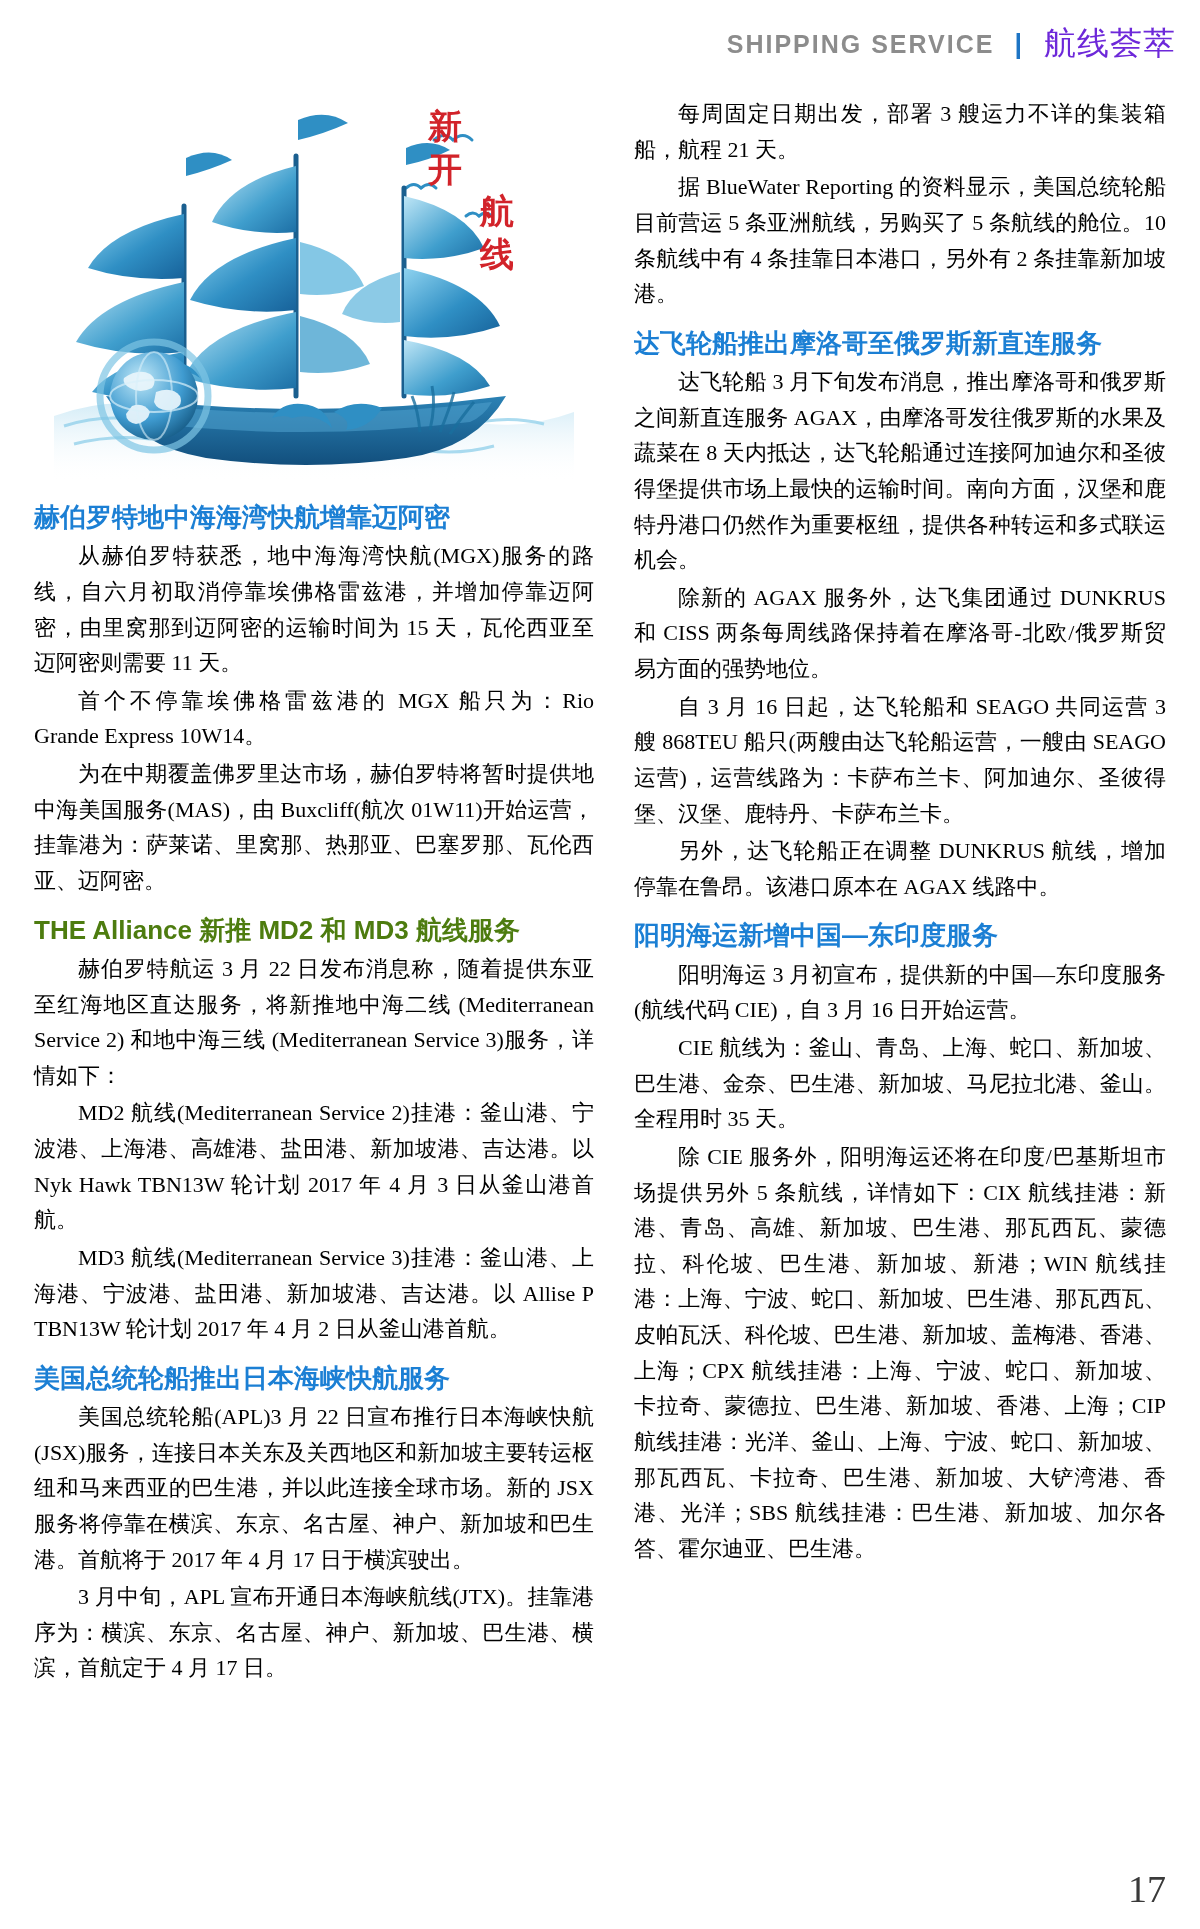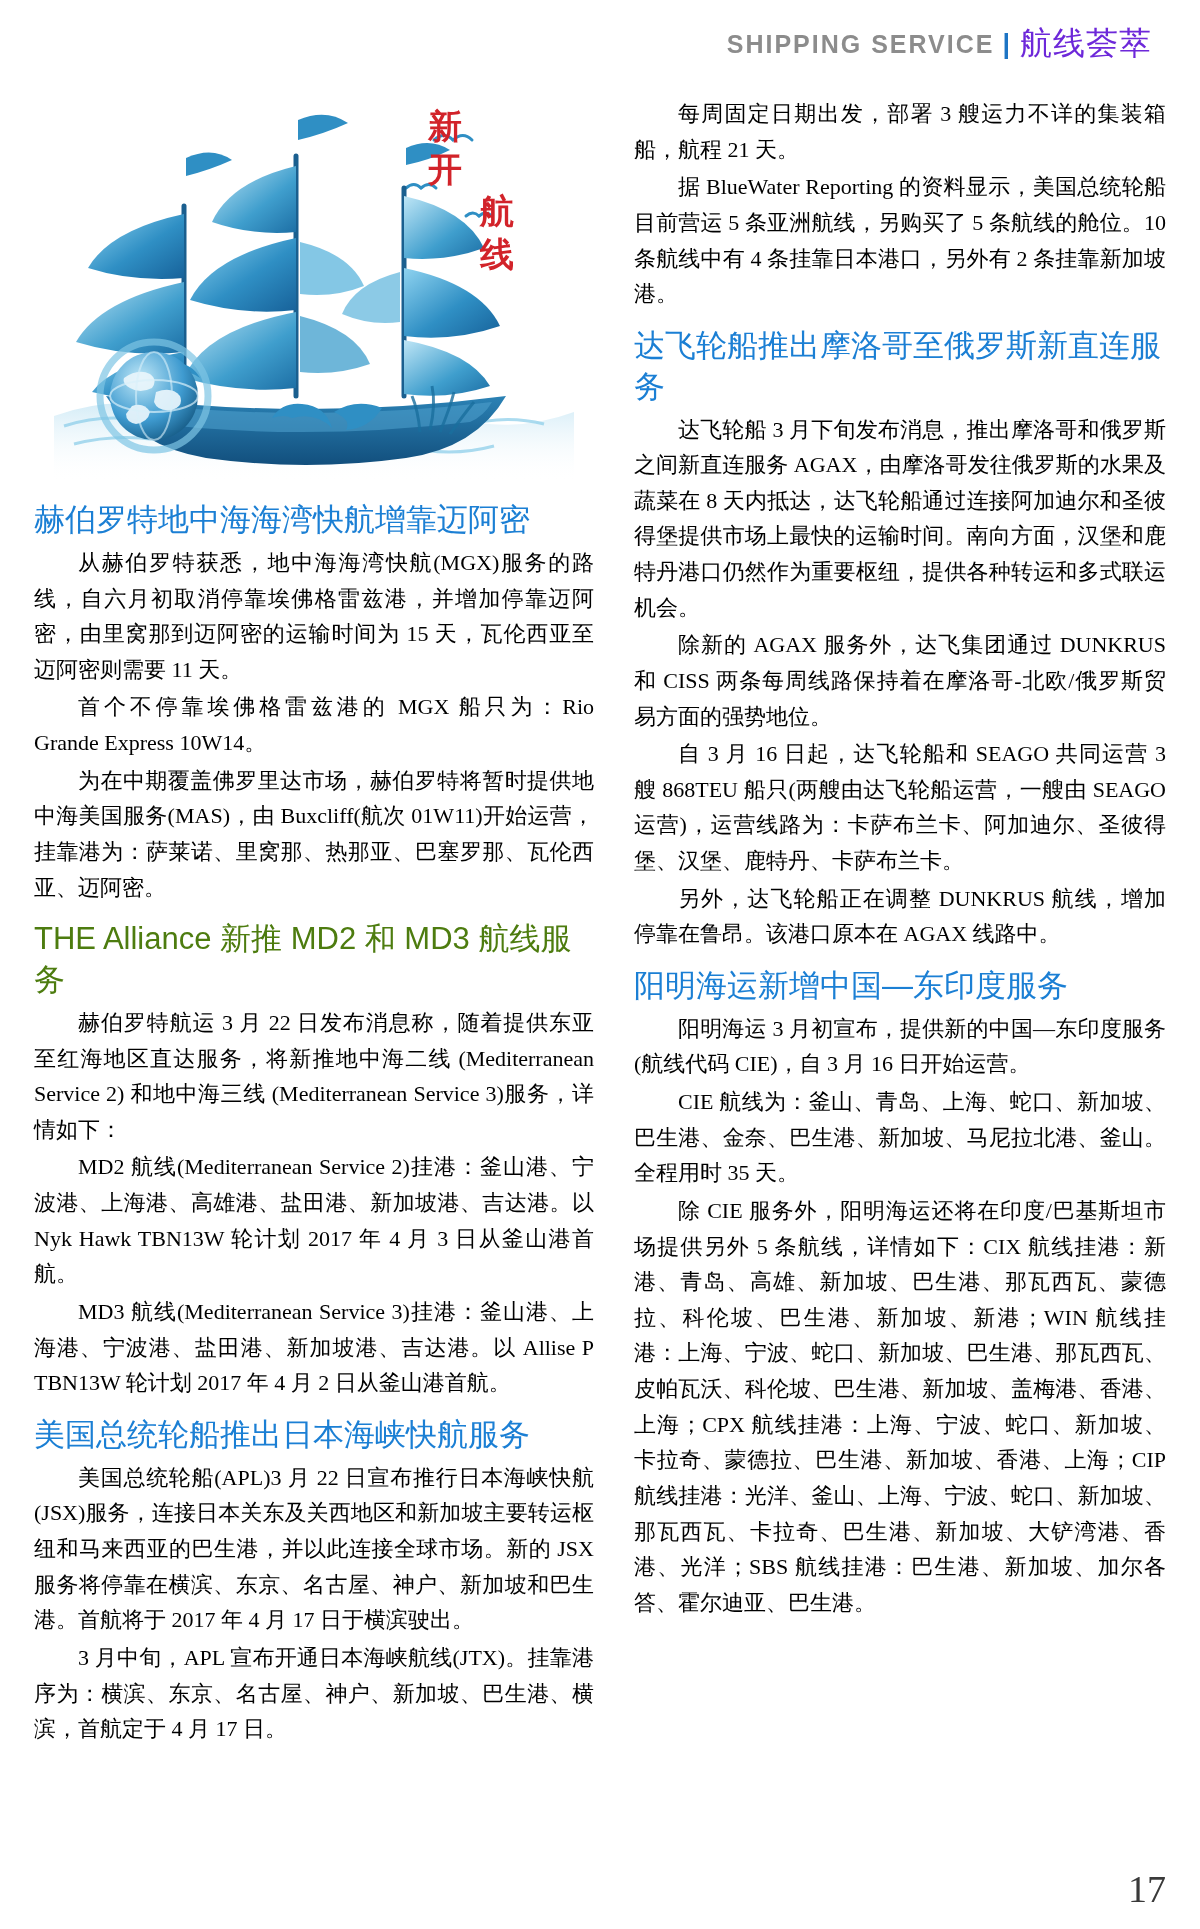--- a/index.html
+++ b/index.html
@@ -14,21 +14,22 @@
   }
 
   
   .page-header {
     position: absolute;
     top: 0; left: 0; right: 0;
     height: 88px;
     display: flex;
     align-items: center;
     justify-content: flex-end;
-    padding-right: 48px;
+    padding-right: 24px;
+    gap: 12px;
   }
   .header-en {
     font-family: "Liberation Sans", sans-serif;
     font-size: 25px;
     letter-spacing: 2px;
     color: #8c8c8c;
     font-weight: bold;
   }
   .header-sep {
     font-family: "Liberation Sans", sans-serif;
@@ -82,22 +83,22 @@
     font-weight: bold;
     line-height: 1.25;
     letter-spacing: 2px;
   }
   .illo-label .ln.indent { padding-left: 52px; }
   .illo-label .ln.indent2 { padding-left: 52px; }
 
   
   h2.sec {
     font-family: "Liberation Sans", sans-serif;
-    font-size: 31px;
-    font-weight: normal;
+    font-size: 26px;
+    font-weight: bold;
     color: #1b7fd4;
     margin: 14px 0 4px 0;
     line-height: 1.32;
     letter-spacing: 0px;
   }
   h2.sec.blue-dark { color: #4d7c0f; }
   p.para {
     font-size: 22px;
     line-height: 1.62;
     margin: 0 0 2px 0;

